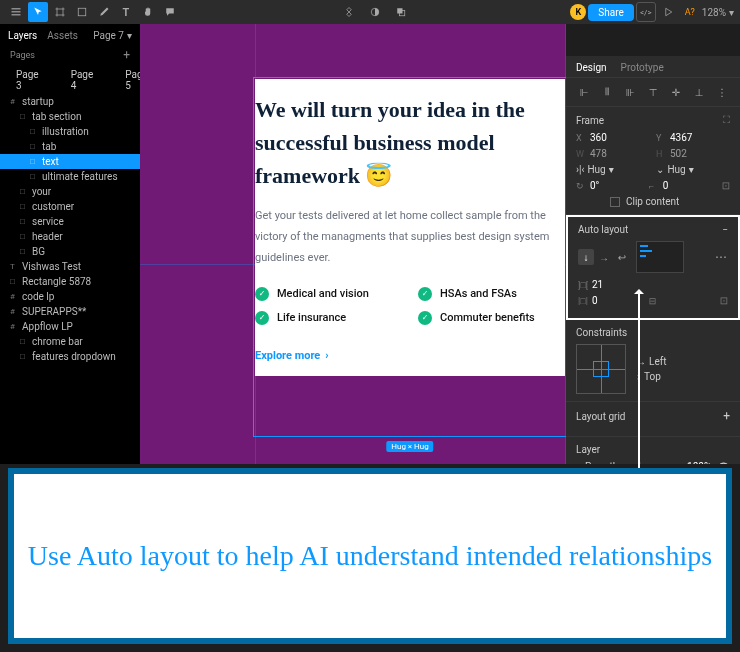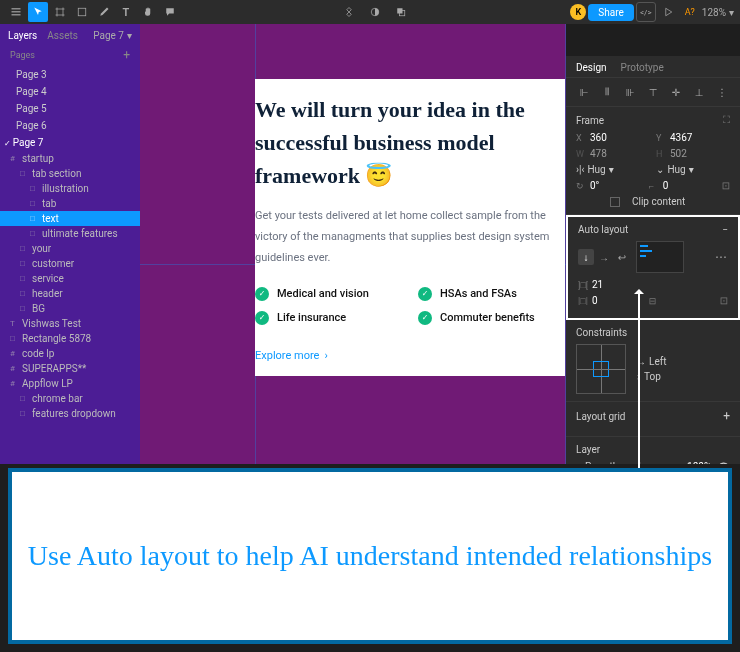--- a/index.html
+++ b/index.html
@@ -12,28 +12,28 @@
   .tb-btn.active { background: #0d99ff; color: #fff; }
   .tb-spacer { flex: 1; }
   .tb-center { display: flex; gap: 6px; align-items: center; }
   .avatar { width: 16px; height: 16px; border-radius: 50%; background: #fbbf24; color: #000; font-size: 9px; display: flex; align-items: center; justify-content: center; font-weight: 600; }
   .share-btn { background: #0d99ff; color: #fff; padding: 3px 10px; border-radius: 4px; font-size: 10px; cursor: pointer; }
   .zoom { color: #aaa; font-size: 10px; display: flex; align-items: center; gap: 3px; }
   
   .main { display: flex; height: 440px; }
   
   
-  .left-panel { width: 140px; background: #4c1d95; display: flex; flex-direction: column; overflow: hidden; }
+  .left-panel { width: 140px; background: #000000; display: flex; flex-direction: column; overflow: hidden; }
   .panel-tabs { display: flex; padding: 6px 8px 3px; gap: 10px; align-items: center; }
   .panel-tab { font-size: 10px; color: #888; cursor: pointer; }
   .panel-tab.active { color: #fff; }
   .page-selector { margin-left: auto; font-size: 10px; color: #aaa; display: flex; align-items: center; gap: 3px; }
   .pages-header { display: flex; justify-content: space-between; padding: 4px 10px; font-size: 9px; color: #888; align-items: center; }
   .plus { font-size: 12px; cursor: pointer; }
-  .page-list { display: flex; flex-direction: column; }
+  .page-list { display: flex; flex-direction: row; }
   .page-item { padding: 3px 16px; font-size: 10px; color: #ccc; cursor: pointer; }
   .page-item.current { color: #fff; }
   .page-item.current::before { content: "✓ "; margin-left: -12px; font-size: 8px; }
   .layer-list { flex: 1; overflow-y: auto; }
   .layer-item { padding: 2px 8px; font-size: 10px; color: #bbb; cursor: pointer; display: flex; align-items: center; gap: 4px; white-space: nowrap; }
   .layer-item.d0 { padding-left: 10px; }
   .layer-item.d1 { padding-left: 20px; }
   .layer-item.d2 { padding-left: 30px; }
   .layer-item.sel { background: #0d99ff; color: #fff; }
   .layer-icon { width: 8px; font-size: 8px; opacity: 0.6; }
@@ -43,56 +43,56 @@
   .guide-v { position: absolute; top: 0; bottom: 0; width: 1px; background: rgba(13,153,255,0.3); }
   .guide-h { position: absolute; left: 0; right: 0; height: 1px; background: rgba(13,153,255,0.3); }
   .frame-content { position: absolute; left: 115px; top: 55px; width: 310px; background: #fff; padding: 14px 0; }
   .selection { position: absolute; border: 1px solid #0d99ff; }
   .sel-label { position: absolute; bottom: -16px; left: 50%; transform: translateX(-50%); background: #0d99ff; color: #fff; font-size: 8px; padding: 1px 5px; border-radius: 2px; }
   .headline { font-size: 22px; font-weight: 700; color: #0f2137; line-height: 1.5; font-family: Georgia, serif; }
   .subtext { font-size: 11px; color: #6b7280; line-height: 1.9; margin-top: 14px; }
   .features { display: grid; grid-template-columns: 1fr 1fr; gap: 10px 16px; margin-top: 18px; }
   .feature { display: flex; align-items: center; gap: 8px; font-size: 11px; color: #111; font-weight: 500; }
   .check { width: 14px; height: 14px; border-radius: 50%; background: #10b981; color: #fff; display: flex; align-items: center; justify-content: center; font-size: 8px; }
-  .explore { color: #0d99ff; font-size: 11px; margin-top: 24px; display: flex; align-items: center; gap: 5px; }
+  .explore { color: #0d99ff; font-size: 11px; margin-top: 24px; display: flex; align-items: center; gap: 5px; font-weight: bold; }
   
   
   .right-panel { width: 174px; background: #2c2c2c; display: flex; flex-direction: column; font-size: 10px; overflow: hidden; margin-top: 32px; }
   .rp-tabs { display: flex; gap: 14px; padding: 6px 10px 4px; border-bottom: 1px solid #383838; }
   .rp-tab { color: #888; cursor: pointer; }
   .rp-tab.active { color: #fff; }
   .align-row { display: flex; gap: 2px; padding: 6px 10px; justify-content: space-between; border-bottom: 1px solid #383838; }
   .align-btn { width: 16px; height: 16px; display: flex; align-items: center; justify-content: center; color: #aaa; cursor: pointer; }
   .section { padding: 7px 10px; border-bottom: 1px solid #383838; }
   .section-hdr { display: flex; justify-content: space-between; align-items: center; margin-bottom: 6px; color: #ccc; font-size: 10px; font-weight: 400; }
   .field-row { display: flex; gap: 6px; margin-bottom: 5px; align-items: center; }
   .field { display: flex; align-items: center; gap: 4px; flex: 1; }
   .field-label { color: #777; font-size: 9px; width: 10px; }
   .field-val { color: #fff; font-size: 10px; }
   .dropdown-val { display: flex; align-items: center; gap: 3px; }
-  .checkbox-row { display: flex; align-items: center; gap: 12px; padding-left: 34px; }
+  .checkbox-row { display: flex; align-items: center; gap: 6px; padding-left: 34px; }
   .checkbox { width: 10px; height: 10px; border: 1px solid #666; }
   
   .autolayout-box { border: 2px solid #fff; position: relative; }
   .al-grid { display: grid; grid-template-columns: auto 1fr auto; gap: 6px; align-items: center; }
   .al-dir { display: flex; gap: 2px; }
   .al-btn { width: 16px; height: 16px; display: flex; align-items: center; justify-content: center; color: #aaa; border-radius: 2px; }
   .al-btn.active { background: #444; color: #fff; }
   .al-align { width: 48px; height: 32px; border: 1px solid #444; position: relative; background: #222; }
   .al-dot { position: absolute; width: 8px; height: 2px; background: #0d99ff; }
   .dots3 { color: #aaa; font-size: 12px; letter-spacing: 1px; }
   
   .constraint-box { width: 50px; height: 50px; border: 1px solid #555; position: relative; }
   .constraint-box::before, .constraint-box::after { content: ""; position: absolute; background: #777; }
   .constraint-box::before { left: 50%; top: 0; bottom: 0; width: 1px; }
   .constraint-box::after { top: 50%; left: 0; right: 0; height: 1px; }
   .constraint-inner { position: absolute; inset: 16px; border: 1px solid #0d99ff; }
   
   
-  .annotation { position: absolute; left: 8px; right: 8px; bottom: 8px; top: 468px; background: #fff; border: 4px solid #0369a1; display: flex; align-items: center; justify-content: center; padding: 10px; }
+  .annotation { position: absolute; left: 8px; right: 8px; bottom: 8px; top: 468px; background: #fff; border: 6px solid #0369a1; display: flex; align-items: center; justify-content: center; padding: 10px; }
   .annotation-text { font-family: "Comic Sans MS", cursive; font-size: 28px; color: #0d99ff; text-align: center; line-height: 1.35; }
   
   .arrow-callout { position: absolute; right: 100px; top: 290px; width: 2px; height: 178px; background: #fff; }
   .arrow-callout::before { content: ""; position: absolute; top: -6px; left: -4px; border: 5px solid transparent; border-bottom-color: #fff; }
 
   svg { width: 12px; height: 12px; }
 </style>
 </head>
 <body>
 
@@ -293,20 +293,23 @@
           <div class="feature">
             <span class="check">✓</span>
             <span>Commuter benefits</span>
           </div>
         </div>
       <div class="explore">
         <span>Explore more</span>
         <span>›</span>
       </div>
     </div>
+    <div class="selection" style="left:113px;top:53px;width:314px;height:360px">
+      <div class="sel-label">Hug × Hug</div>
+    </div>
   </div>
 
   <div class="right-panel">
     <div class="rp-tabs">
       <span class="rp-tab active">Design</span>
       <span class="rp-tab">Prototype</span>
     </div>
     <div class="align-row">
       <span class="align-btn">⊩</span>
       <span class="align-btn">⫴</span>

